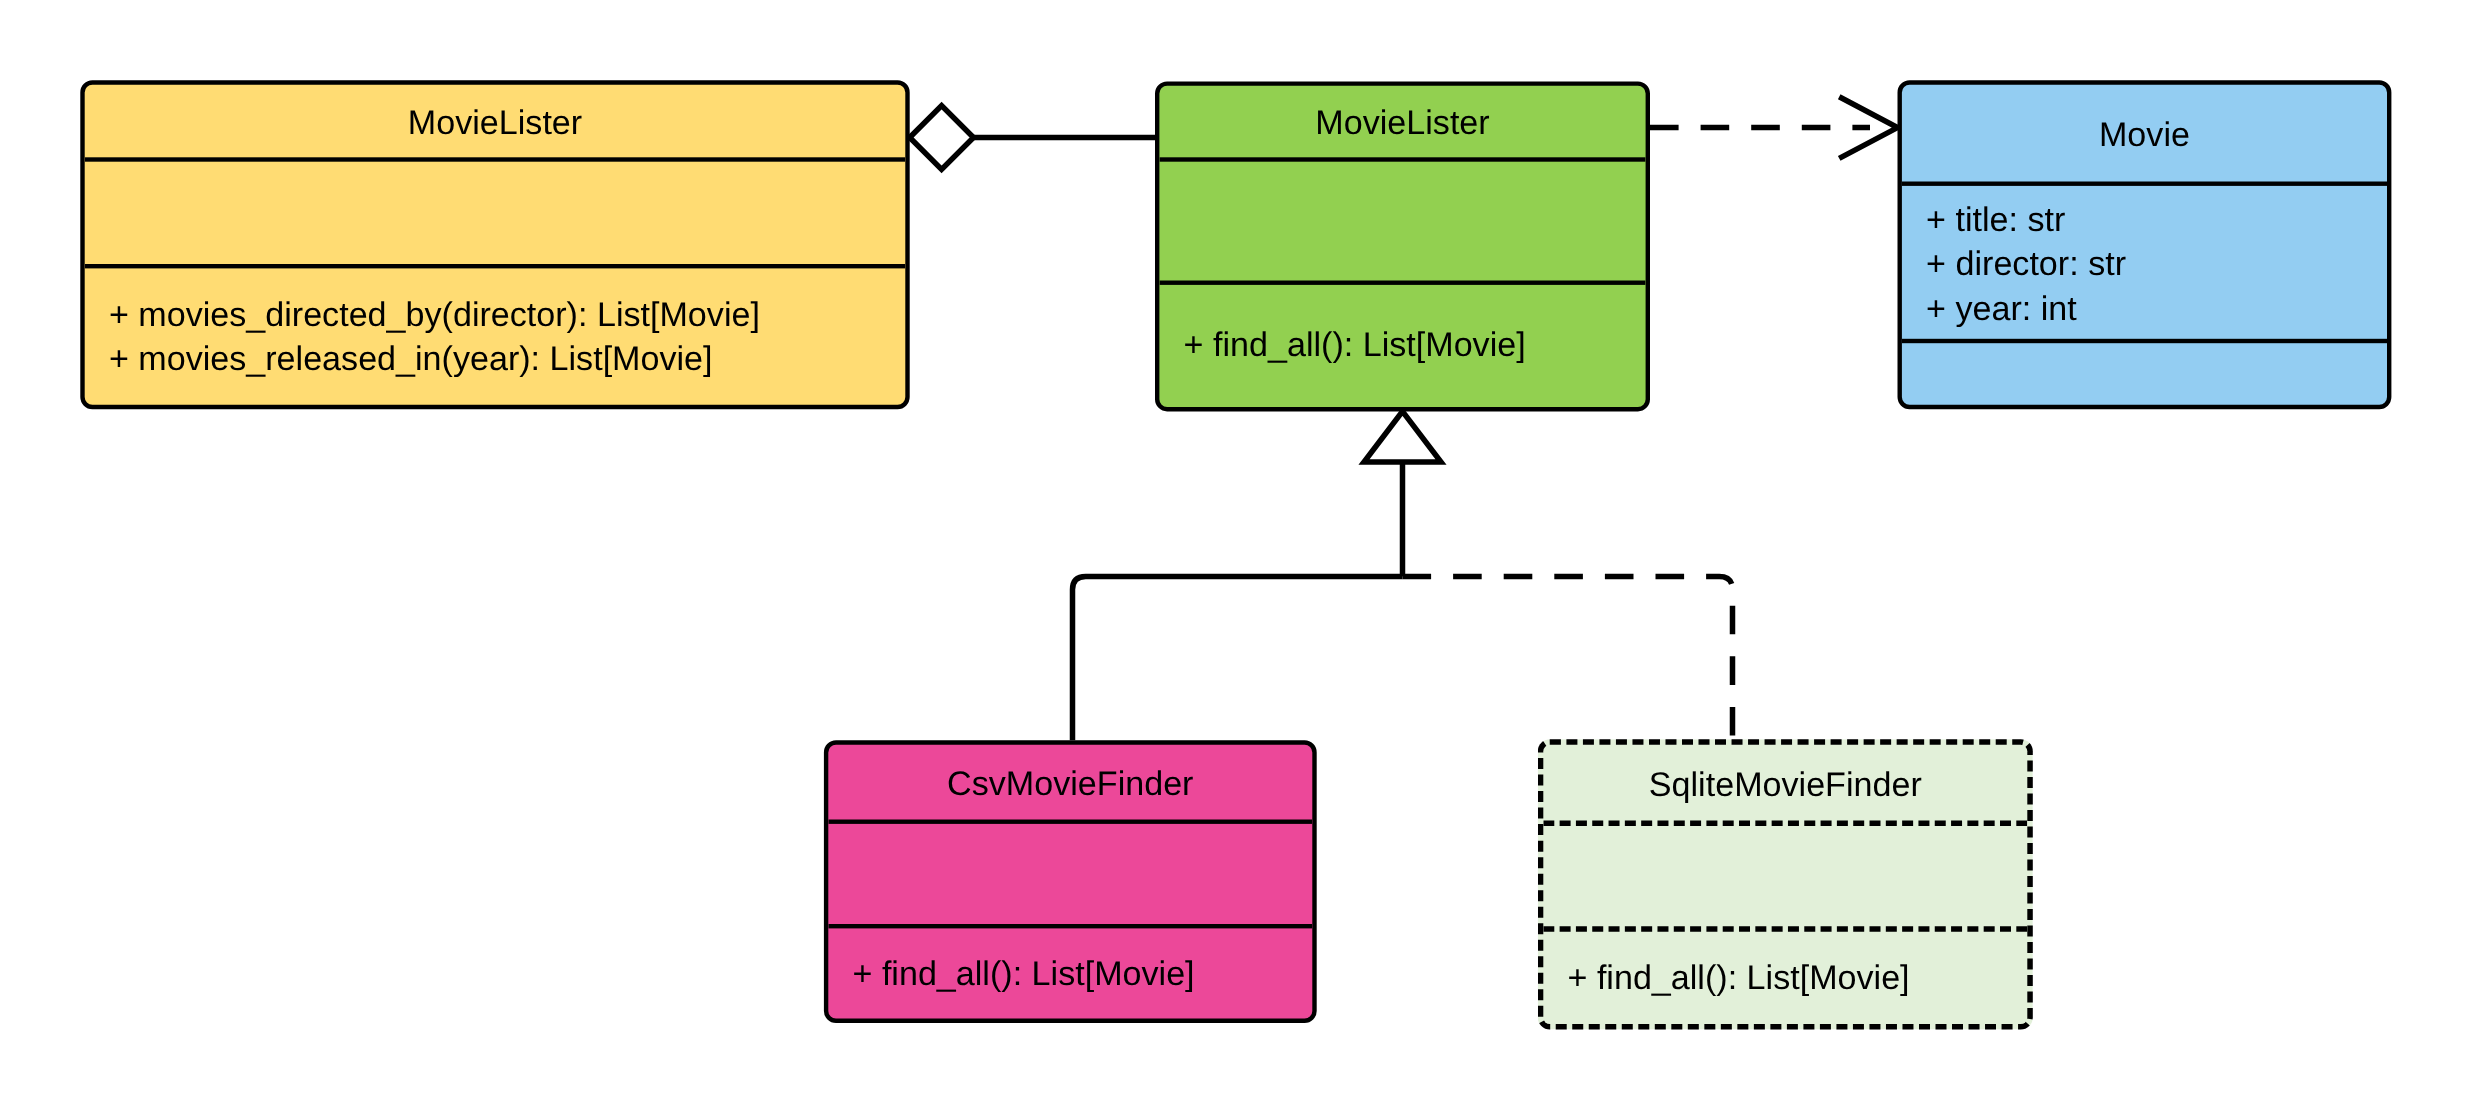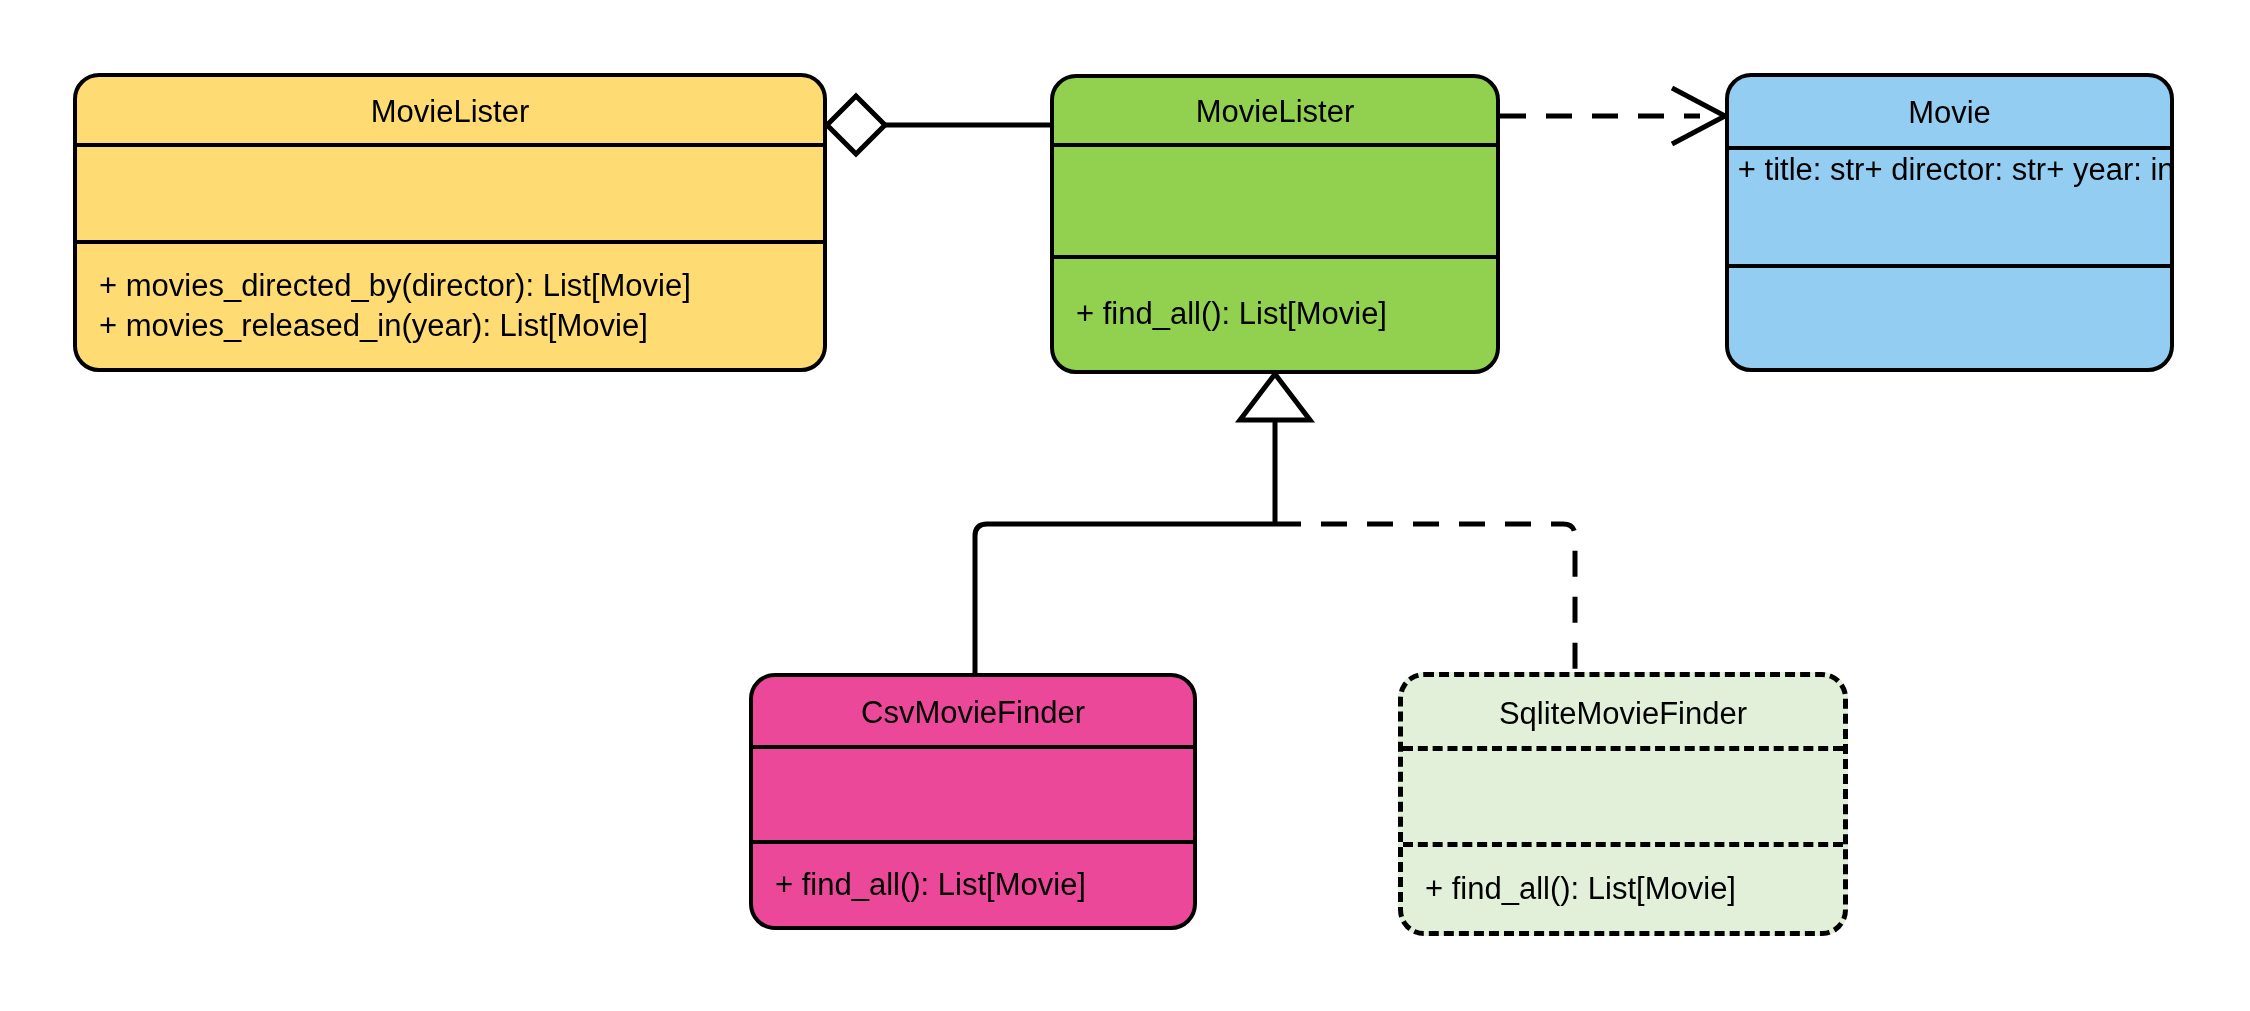--- a/index.html
+++ b/index.html
@@ -23,21 +23,21 @@
     left: 0;
     top: 0;
     width: 2250px;
     height: 1011px;
     pointer-events: none;
   }
   .uml-class {
     position: absolute;
     box-sizing: border-box;
     border: 4px solid #000000;
-    border-radius: 26px;
+    border-radius: 11px;
     overflow: hidden;
     display: flex;
     flex-direction: column;
   }
   .uml-class.dashed {
     border-style: dashed;
     border-width: 5px;
   }
   .compartment {
     box-sizing: border-box;
@@ -120,22 +120,22 @@
 
   <div class="uml-class" id="cls-movie-finder" style="left: 1050px; top: 74px; width: 450px; height: 300px; background: rgb(146, 208, 80); border-color: rgb(0, 0, 0);">
     <div class="compartment class-name divider-below" style="height: 69px; display: flex; align-items: center; justify-content: center;">MovieLister</div>
     <div class="compartment empty-compartment divider-below" style="height: 112px;"></div>
     <div class="compartment member-list" style="flex: 1 1 auto; display: flex; flex-direction: column; justify-content: center;">
       <div class="member-row">+ find_all(): List[Movie]</div>
     </div>
   </div>
 
   <div class="uml-class" id="cls-movie" style="left: 1725px; top: 73px; width: 449px; height: 299px; background: rgb(147, 205, 242); border-color: rgb(0, 0, 0);">
-    <div class="compartment class-name divider-below" style="height: 73px; display: flex; align-items: center; justify-content: center;">Movie</div>
-    <div class="compartment member-list divider-below" style="height: 118px; display: flex; flex-direction: row; justify-content: center;">
+    <div class="compartment class-name divider-below" style="height: 92px; display: flex; align-items: center; justify-content: center;">Movie</div>
+    <div class="compartment member-list divider-below" style="height: 143px; display: flex; flex-direction: column; justify-content: center;">
       <div class="member-row">+ title: str</div>
       <div class="member-row">+ director: str</div>
       <div class="member-row">+ year: int</div>
     </div>
     <div class="compartment empty-compartment" style="flex: 1 1 auto;"></div>
   </div>
 
   <div class="uml-class" id="cls-csv-movie-finder" style="left: 749px; top: 673px; width: 448px; height: 257px; background: #ec4899; border-color: rgb(0, 0, 0);">
     <div class="compartment class-name divider-below" style="height: 72px; display: flex; align-items: center; justify-content: center;">CsvMovieFinder</div>
     <div class="compartment empty-compartment divider-below" style="height: 95px;"></div>

